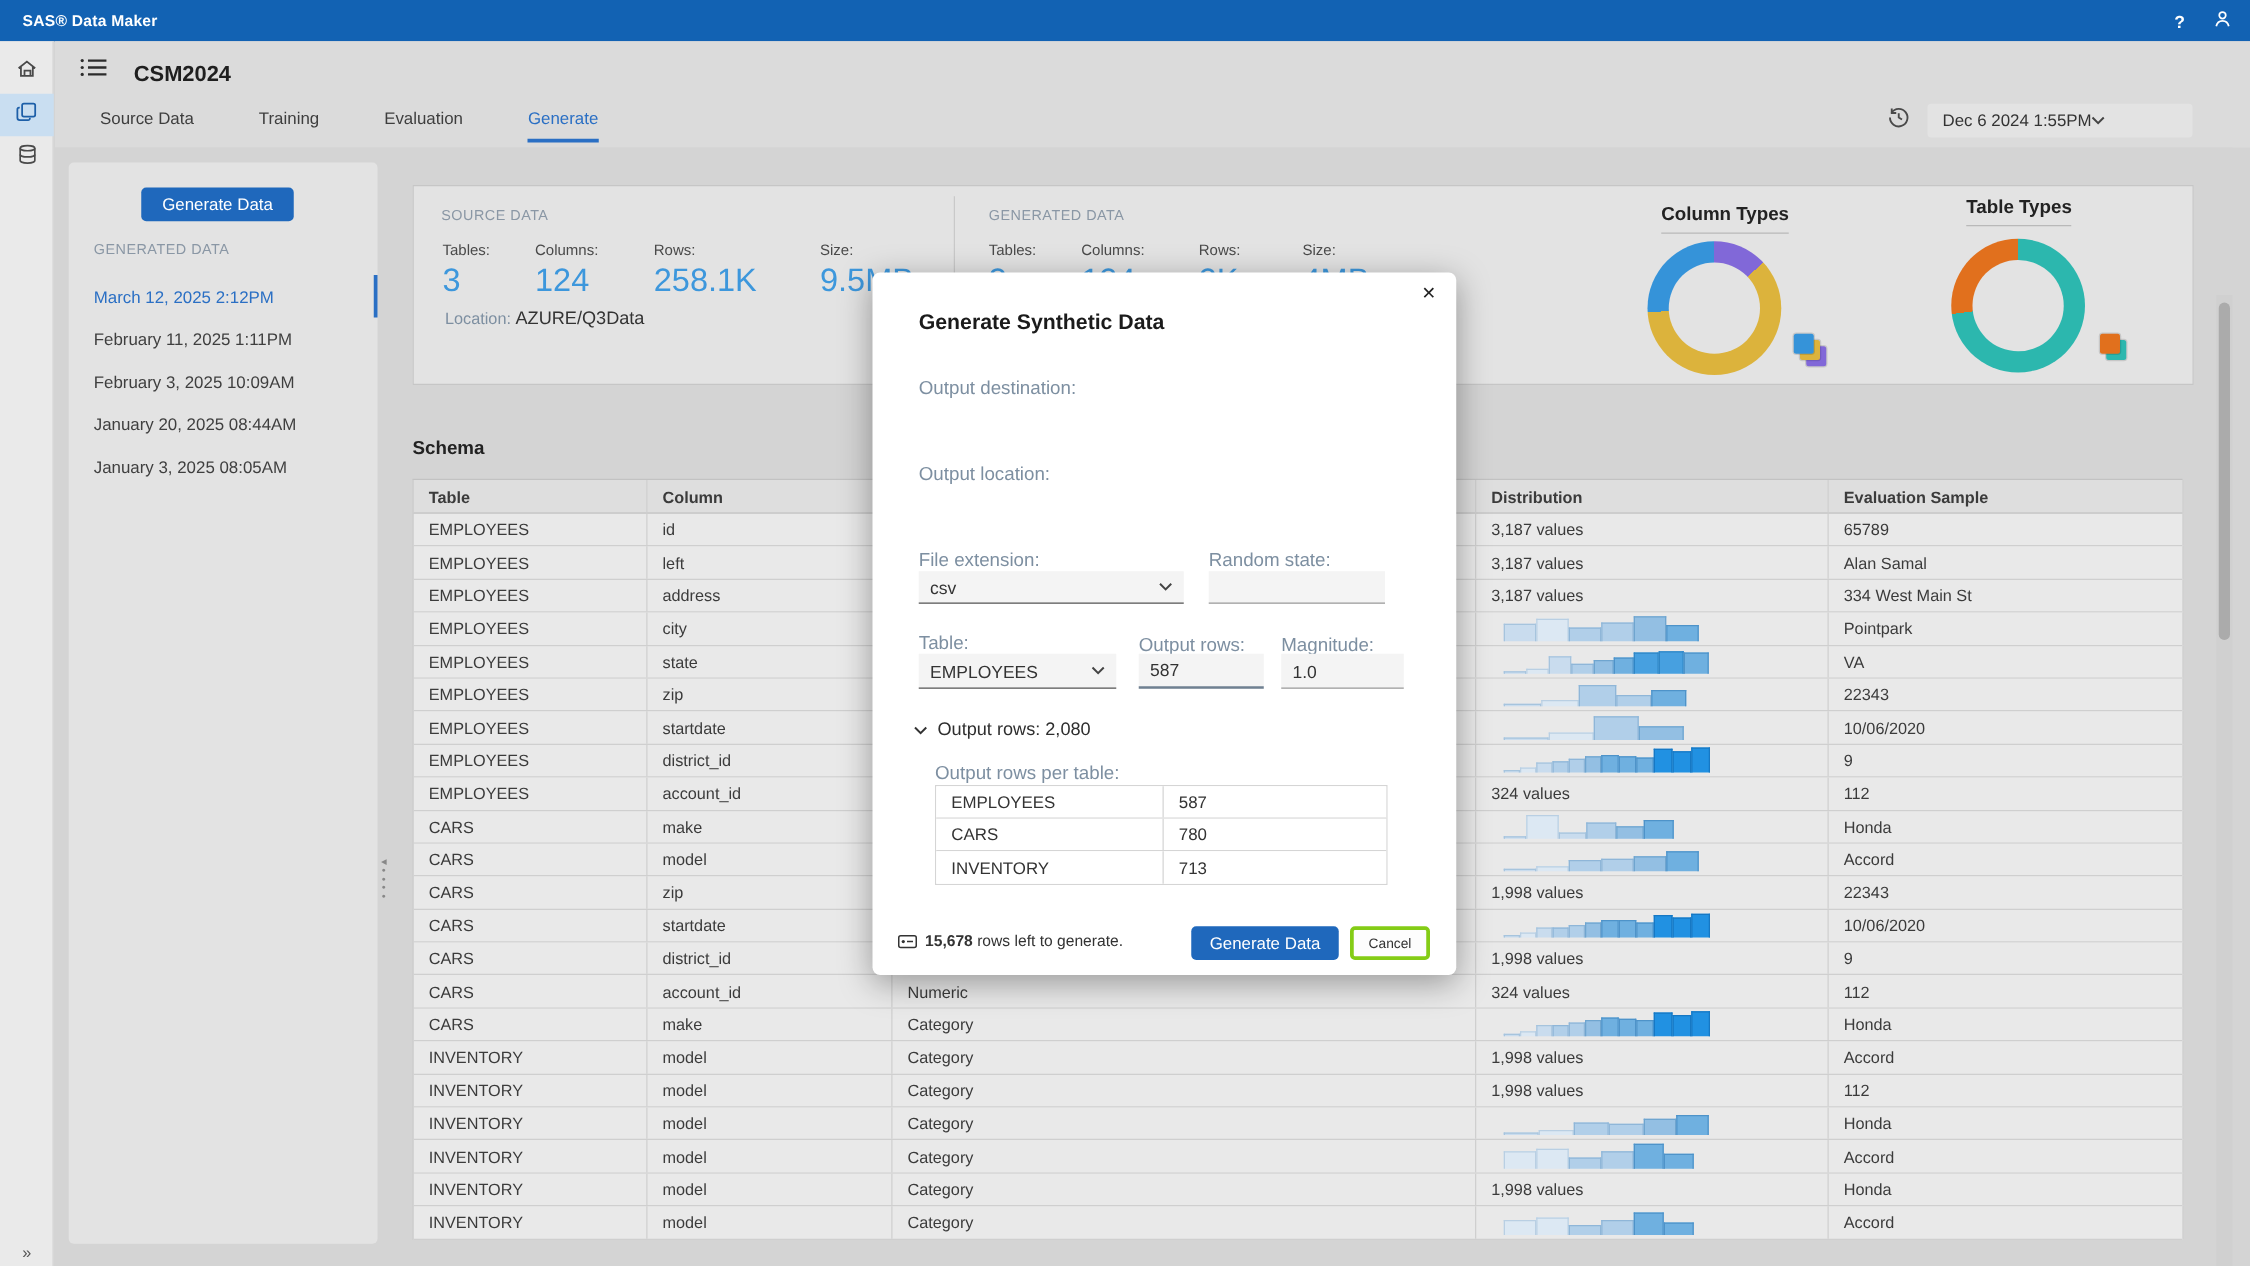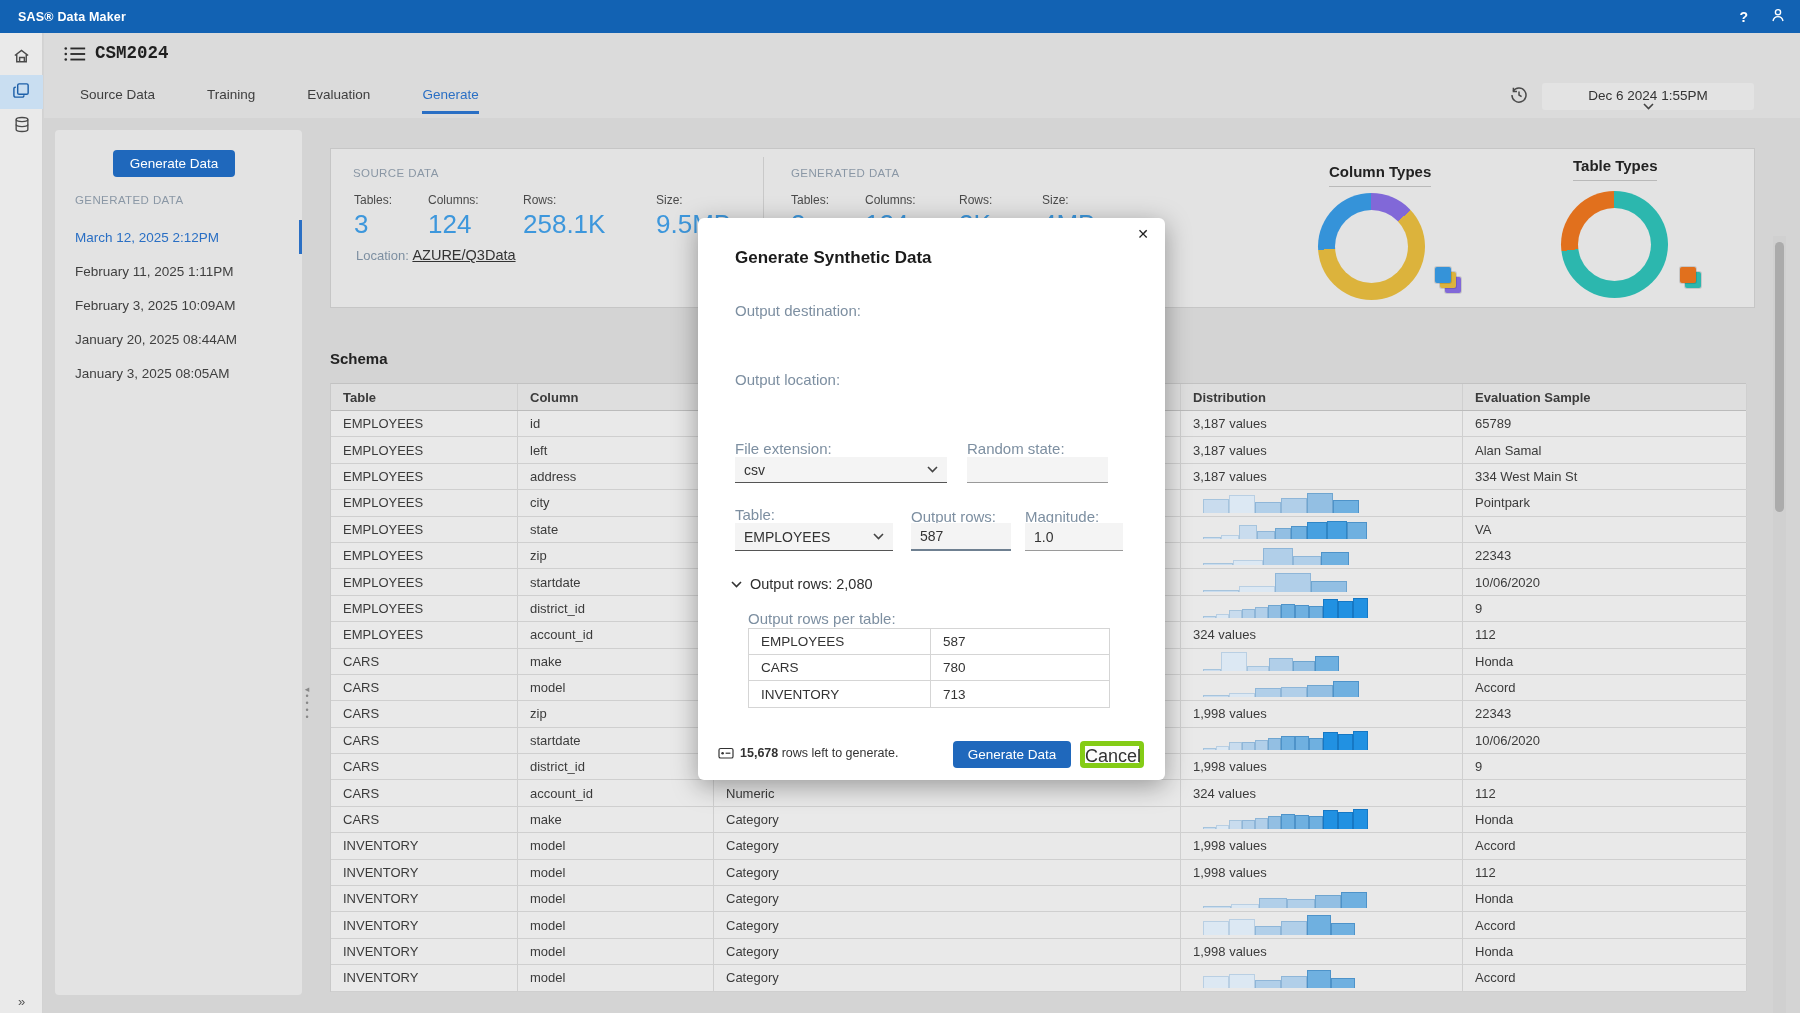--- a/index.html
+++ b/index.html
@@ -19,48 +19,48 @@
   .rail { position:absolute; left:0; top:33px; width:43px; height:980px;
     background:#eaeaea; border-right:1px solid #d2d2d2; }
   .rail-item { width:43px; height:34px; display:flex; align-items:center; justify-content:center; }
   .rail-item.active { background:#c9def1; }
   .rail-item svg { stroke:#4a4a4a; fill:none; stroke-width:1.5; }
   .rail-item.active svg { stroke:#1d5fa8; }
   .rail-expand { position:absolute; left:0; bottom:4px; width:43px; text-align:center;
     color:#555; font-size:13px; }
   
   .hdr { position:absolute; left:44px; top:33px; width:1756px; height:85px; background:#dbdbdb; }
-  .proj-row { position:absolute; left:19px; top:10px; display:flex; align-items:flex-start; gap:8px;font-family:Liberation Mono, monospace; }
+  .proj-row { position:absolute; left:19px; top:10px; display:flex; align-items:flex-end; gap:20px; }
   .proj-title { font-size:17.5px; font-weight:bold; color:#1f1f1f; }
   .tabs { position:absolute; left:36px; top:54px; display:flex; gap:52px; }
   .tab { font-size:13.5px; color:#3e3e3e; padding-bottom:9px; cursor:default; }
   .tab.active { color:#2a6fc4; border-bottom:3px solid #2a6fc4; }
   .snapshot { position:absolute; right:46px; top:50px; display:flex; align-items:center; gap:14px; }
   .snap-select { width:212px; height:27px; background:#e3e3e3; border-radius:3px;
-    display:flex; align-items:center; padding:0 12px; font-size:13.5px; color:#333; justify-content:flex-end;flex-direction:column; }
+    display:flex; align-items:center; padding:0 12px; font-size:13.5px; color:#333; justify-content:flex-start; }
   
   .content { position:absolute; left:44px; top:118px; width:1742px; height:895px; background:#d4d4d4; }
   
   .panel { position:absolute; left:11px; top:12px; width:247px; height:865px; background:#e3e3e3; border-radius:4px; }
   .gen-btn { position:absolute; left:58px; top:20px; width:122px; height:27px; background:#1f68bc; color:#fff;
     border:none; border-radius:4px; font-size:13.5px; font-family:inherit; }
   .panel-label { position:absolute; left:20px; top:64px; font-size:11.5px; color:#8a97a5; letter-spacing:.4px; }
   .gen-list { position:absolute; left:0; top:90px; width:247px; }
   .gen-item { height:34px; display:flex; align-items:center; padding-left:20px; font-size:13.5px; color:#3f3f3f; cursor:default; }
   .gen-item.sel { color:#2a6fc4; border-right:3px solid #2a6fc4; }
   .drag-handle { position:absolute; left:258px; top:568px; width:10px; color:#888; font-size:9px; line-height:7px; text-align:center; }
   
   .stats-card { position:absolute; left:286px; top:30px; width:1425px; height:160px;
     background:#e3e3e3; border:1px solid #c6c6c6; }
   .sec-label { position:absolute; font-size:11.5px; color:#8a97a5; letter-spacing:.4px; }
   .stat { position:absolute; }
   .stat .k { font-size:12px; color:#4a4a4a; }
   .stat .v { font-size:26px; color:#3d97dc; margin-top:2px; }
   .loc { position:absolute; font-size:13px; color:#7d8fa1; }
-  .loc b { color:#333; font-weight:normal; font-size:14.5px;text-decoration:underline; }
+  .loc b { color:#333; font-weight:normal; font-size:14.5px; }
   .vdiv { position:absolute; left:432px; top:8px; width:1px; height:144px; background:#c9c9c9; }
   .donut-title { position:absolute; font-size:15px; font-weight:bold; color:#222;
     border-bottom:1px solid #b9b9b9; padding-bottom:6px; }
   .donut { position:absolute; width:107px; height:107px; border-radius:50%; }
   .donut .hole { position:absolute; left:17px; top:17px; width:73px; height:73px; border-radius:50%; background:#e3e3e3; }
   .legend { position:absolute; width:26px; height:26px; }
   .legend span { position:absolute; width:16px; height:16px; border-radius:2px; }
   
   .schema-title { position:absolute; left:286px; top:232px; font-size:15px; font-weight:bold; color:#222; }
   .sch-table { position:absolute; left:286px; top:265px; width:1416px; border-top:1px solid #c2c2c2; border-left:1px solid #c9c9c9; }
@@ -89,21 +89,21 @@
   .mtable { position:absolute; left:50px; top:410px; width:362px; border:1px solid #d5d5d5; }
   .mrow { display:grid; grid-template-columns:182px 180px; height:26px; border-bottom:1px solid #d5d5d5; background:#fff; }
   .mrow:last-child { border-bottom:none; }
   .mcell { display:flex; align-items:center; padding-left:12px; font-size:13.5px; color:#333; }
   .mcell:first-child { border-right:1px solid #d5d5d5; }
   .mfooter { position:absolute; left:20px; top:528px; display:flex; align-items:center; gap:6px;
     font-size:12.5px; color:#333; }
   .btn-primary { position:absolute; left:255px; top:523px; width:118px; height:27px; background:#1f68bc;
     color:#fff; border:none; border-radius:4px; font-size:13.5px; font-family:inherit; }
   .btn-cancel { position:absolute; left:382px; top:523px; width:64px; height:27px; background:#fdfdfd;
-    color:#333; border:5px solid #84cc16; border-radius:4px; font-size:18px; font-family:inherit; }
+    color:#333; border:3px solid #84cc16; border-radius:4px; font-size:11px; font-family:inherit; }
   .chev { flex:0 0 auto; }
 </style>
 </head>
 <body>
 
 <div class="topbar">
   <span class="brand">SAS® Data Maker</span>
   <span class="tb-right">
     <span class="tb-icon">?</span>
     <span class="tb-icon">

